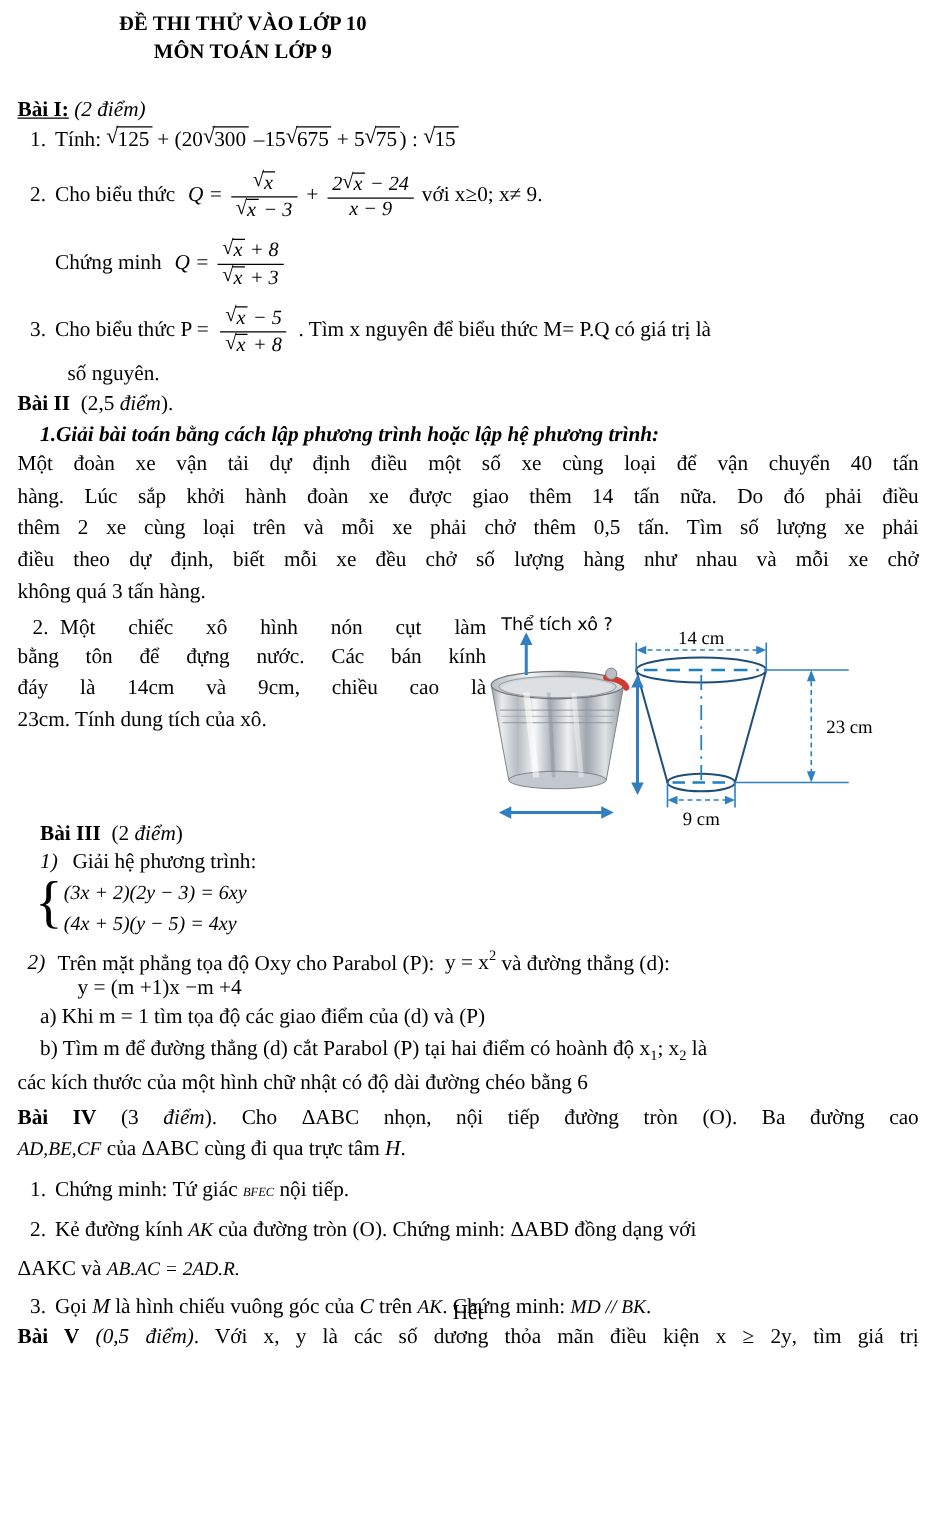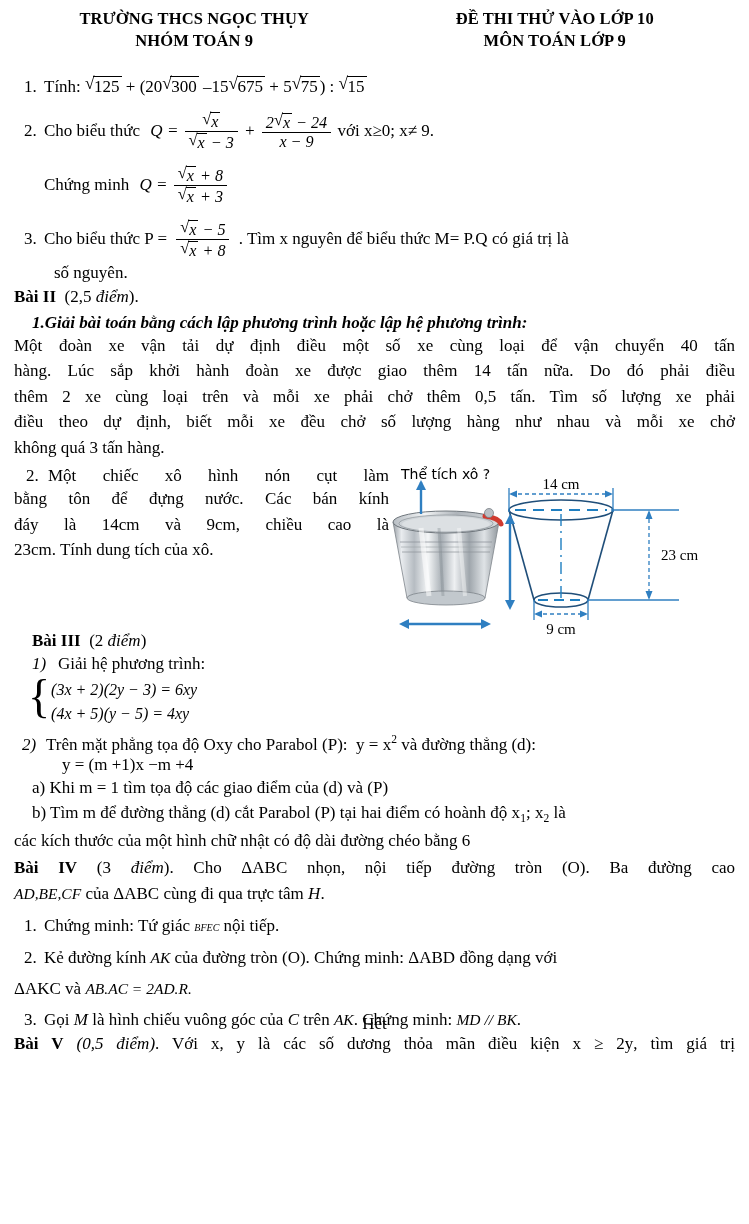--- a/index.html
+++ b/index.html
@@ -80,31 +80,31 @@
   .cone-diagram { position: absolute; left: 120px; top: 12px; width: 240px; height: 160px; }
 
   .footer { text-align: center; font-size: 17px; position: absolute; left: 0; right: 0; bottom: 22px; }
 </style>
 </head>
 <body>
 
 <div class="page">
 
   <div class="header">
-    <div class="header-left">
-      <div class="school">TRƯỜNG THCS NGỌC THỤY</div>
-      <div class="group">NHÓM TOÁN 9</div>
-    </div>
     <div class="header-right">
       <div class="examline1">ĐỀ THI THỬ VÀO LỚP 10</div>
       <div class="examline2">MÔN TOÁN LỚP 9</div>
     </div>
   </div>
 
   <div style="height:22px"></div>
+  <div class="line">
+    <span class="b u">Bài I:</span>
+    <span class="i">(2 điểm)</span>
+  </div>
 
   <div class="item">
     <span class="num">1.</span>
     <span class="body-t">
       <span>Tính:</span>
       <span class="math mathu">
         <span class="sqrt"><span>125</span></span> + (20<span class="sqrt"><span>300</span></span>
         –15<span class="sqrt"><span>675</span></span> + 5<span class="sqrt"><span>75</span></span>) :
         <span class="sqrt"><span>15</span></span>
       </span>

